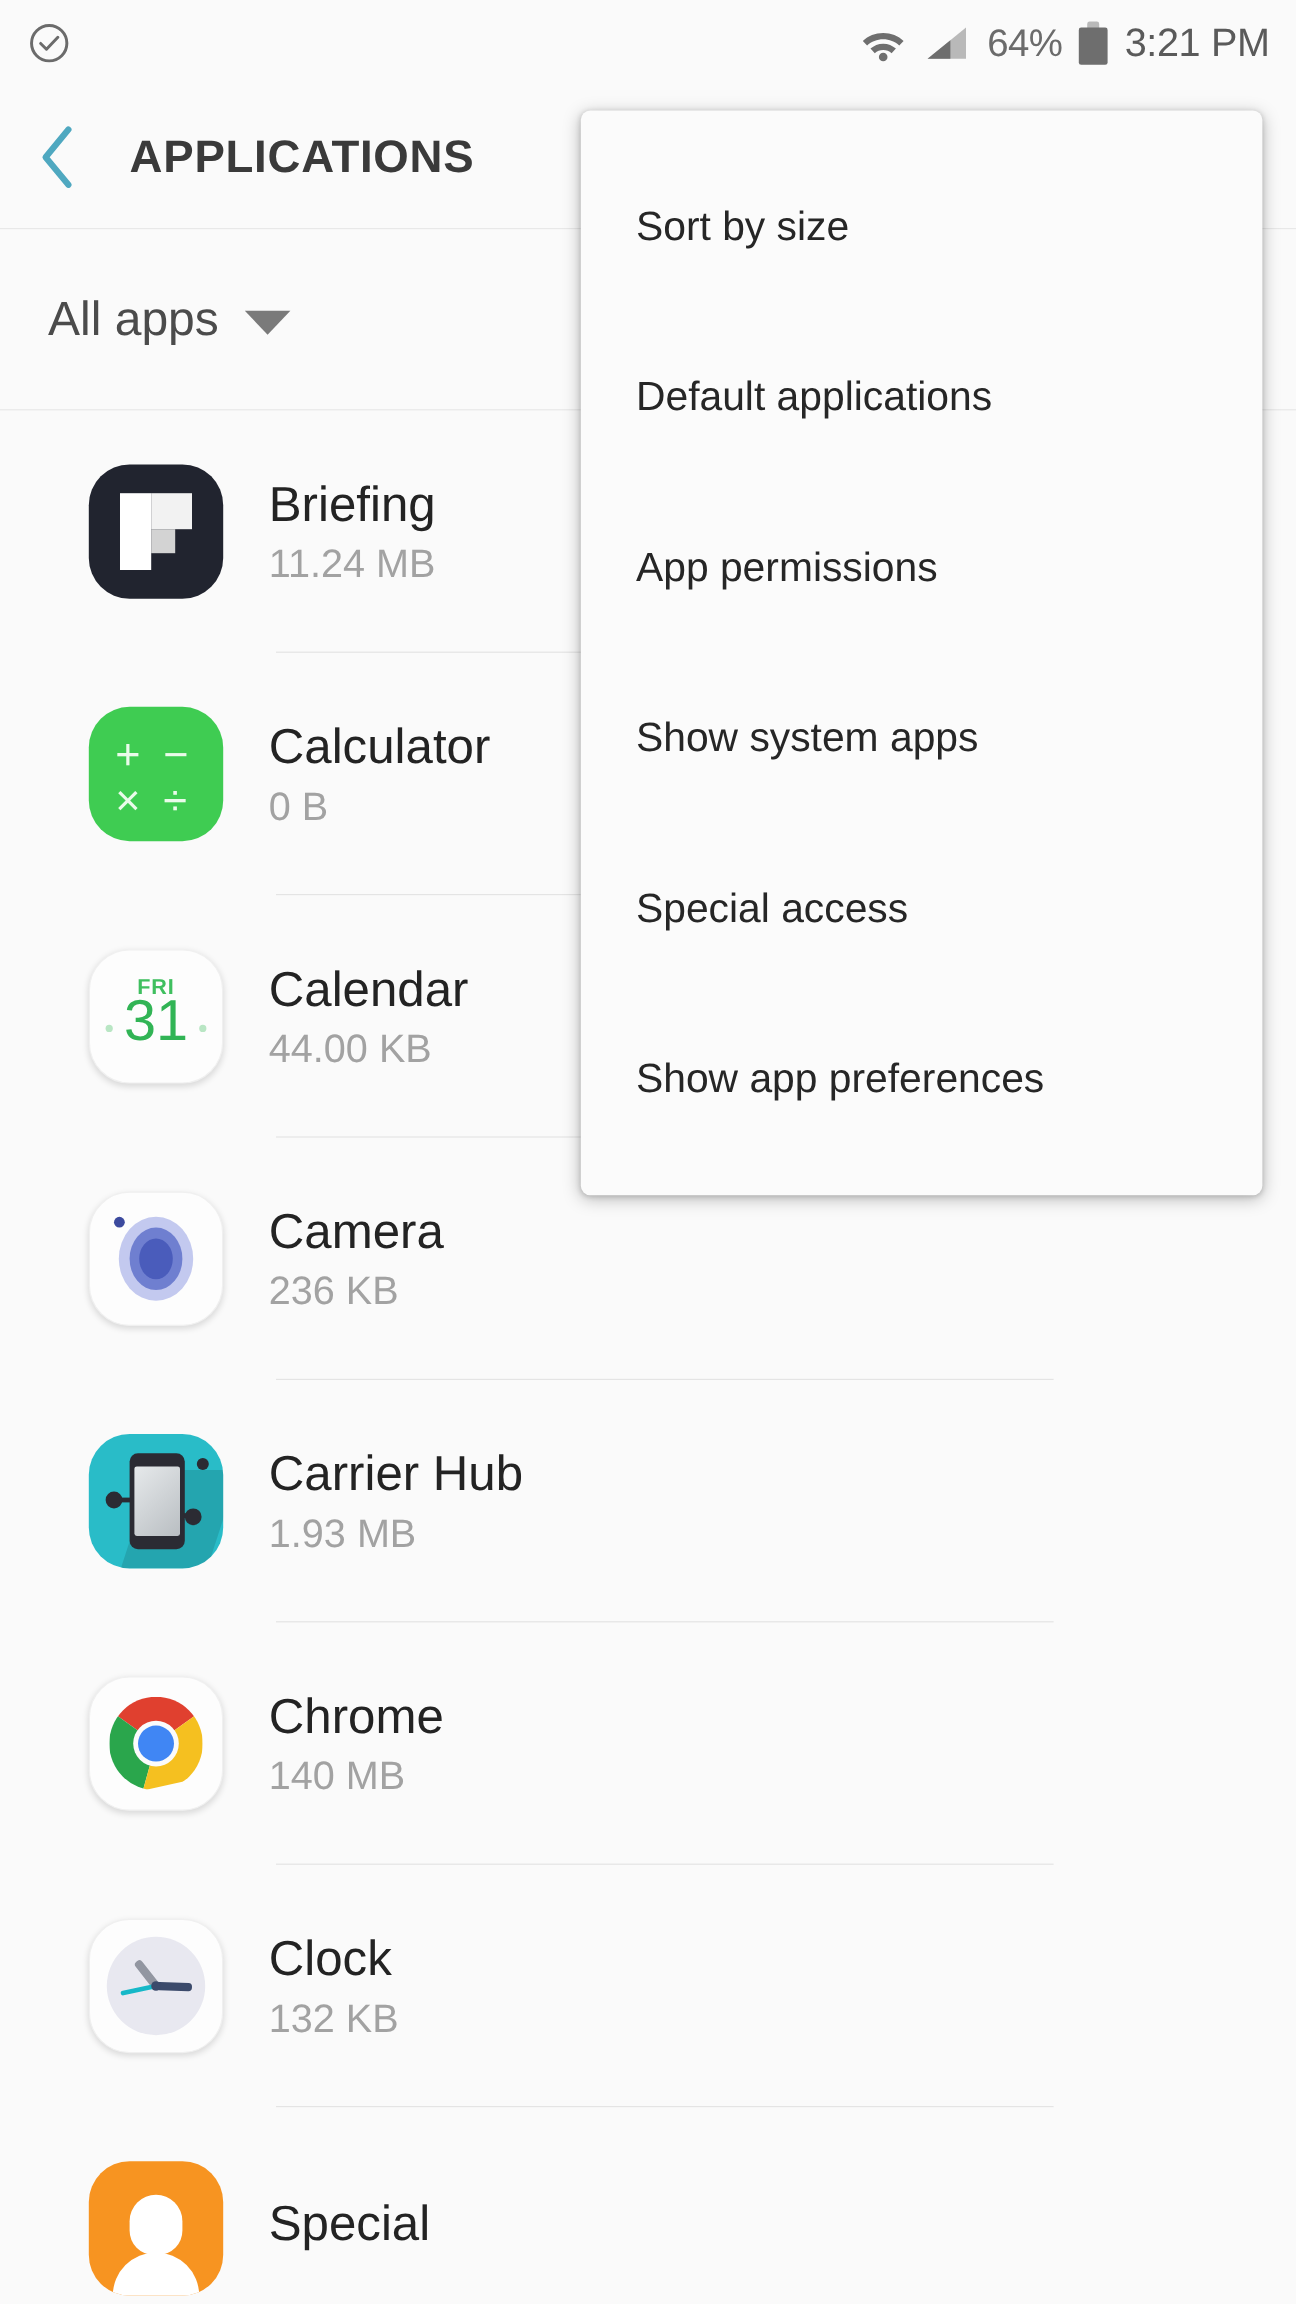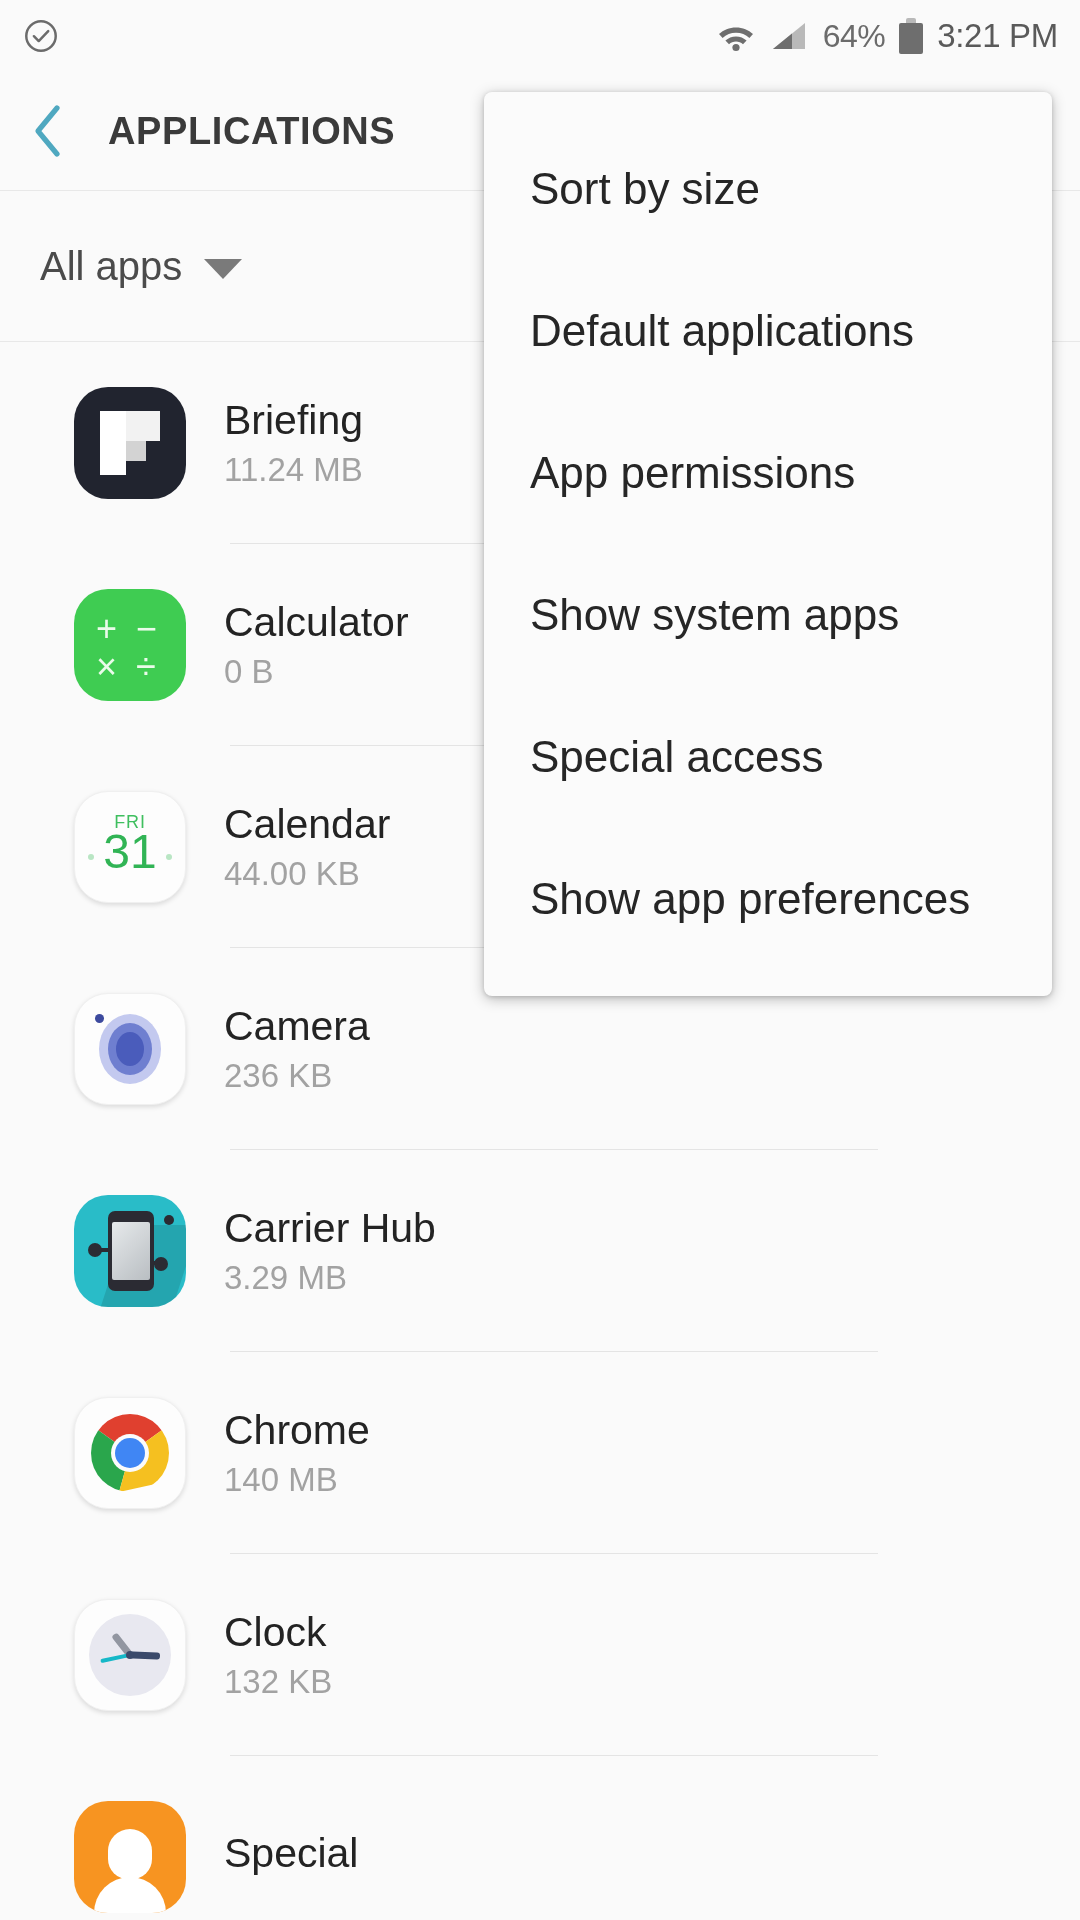--- a/index.html
+++ b/index.html
@@ -106,21 +106,21 @@
   .ic-calc { background:#3fcc52; }
   .calc-g { position:absolute; color:#eafbea; font-size:36px; line-height:1;
             font-family:"Liberation Sans", sans-serif; font-weight:400; }
   .cg-plus { left:22px; top:22px; }
   .cg-minus { left:62px; top:22px; }
   .cg-times { left:22px; top:60px; }
   .cg-div { left:62px; top:60px; }
   
   .cal-fri {
     position:absolute; top:20px; left:0; width:100%; text-align:center;
-    font-size:18px; color:#3fbf5f; font-weight:normal; letter-spacing:0.8px;
+    font-size:18px; color:#3fbf5f; font-weight:bold; letter-spacing:0.8px;
   }
   .cal-31 {
     position:absolute; top:36px; left:0; width:100%; text-align:center;
     font-size:48px; color:#31b455; font-weight:400; line-height:1;
   }
   .cal-dot { position:absolute; top:62px; width:6px; height:6px; border-radius:50%; background:#b9e6c4; }
   .cal-dot.l { left:13px; } .cal-dot.r { right:13px; }
   
   .cam-ring { width:62px; height:70px; border-radius:50%; background:#c3c9ef; display:flex; align-items:center; justify-content:center; }
   .cam-mid { width:44px; height:52px; border-radius:50%; background:#6f7fd0; display:flex; align-items:center; justify-content:center; }
@@ -173,21 +173,21 @@
 
   
   .overflow-menu {
     position:absolute; left:484px; top:92px; width:568px;
     background:#fbfbfb; border-radius:8px;
     box-shadow:0 3px 14px rgba(0,0,0,0.26), 0 1px 4px rgba(0,0,0,0.15);
     padding:26px 0 26px 0; z-index:40; overflow:hidden;
   }
   .menu-item {
     height:142px; display:flex; align-items:center; padding-left:46px;
-    font-size:44px; color:#262626; font-weight:400; cursor:pointer;
+    font-size:34px; color:#262626; font-weight:400; cursor:pointer;
     white-space:nowrap;
   }
 </style>
 </head>
 <body>
 
 <div class="screen">
 
   <div class="status-bar">
     <div class="status-left">
@@ -307,21 +307,21 @@
           <span class="ch-node ch-n1"></span>
           <span class="ch-node ch-n2"></span>
           <span class="ch-node ch-n3"></span>
           <span class="ch-phone">
               <span class="ch-screen"></span>
             </span>
         </div>
       </div>
       <div class="app-meta">
         <div class="app-name">Carrier Hub</div>
-        <div class="app-size">3.29 MB</div>
+        <div class="app-size">1.93 MB</div>
       </div>
       <div class="divider"></div>
     </div>
 
     <div class="app-row">
       <div class="icon-box">
         <div class="squircle sq-white">
           <span class="chrome-wrap">
             <span class="chrome-red"></span>
             <span class="chrome-grn"></span>

